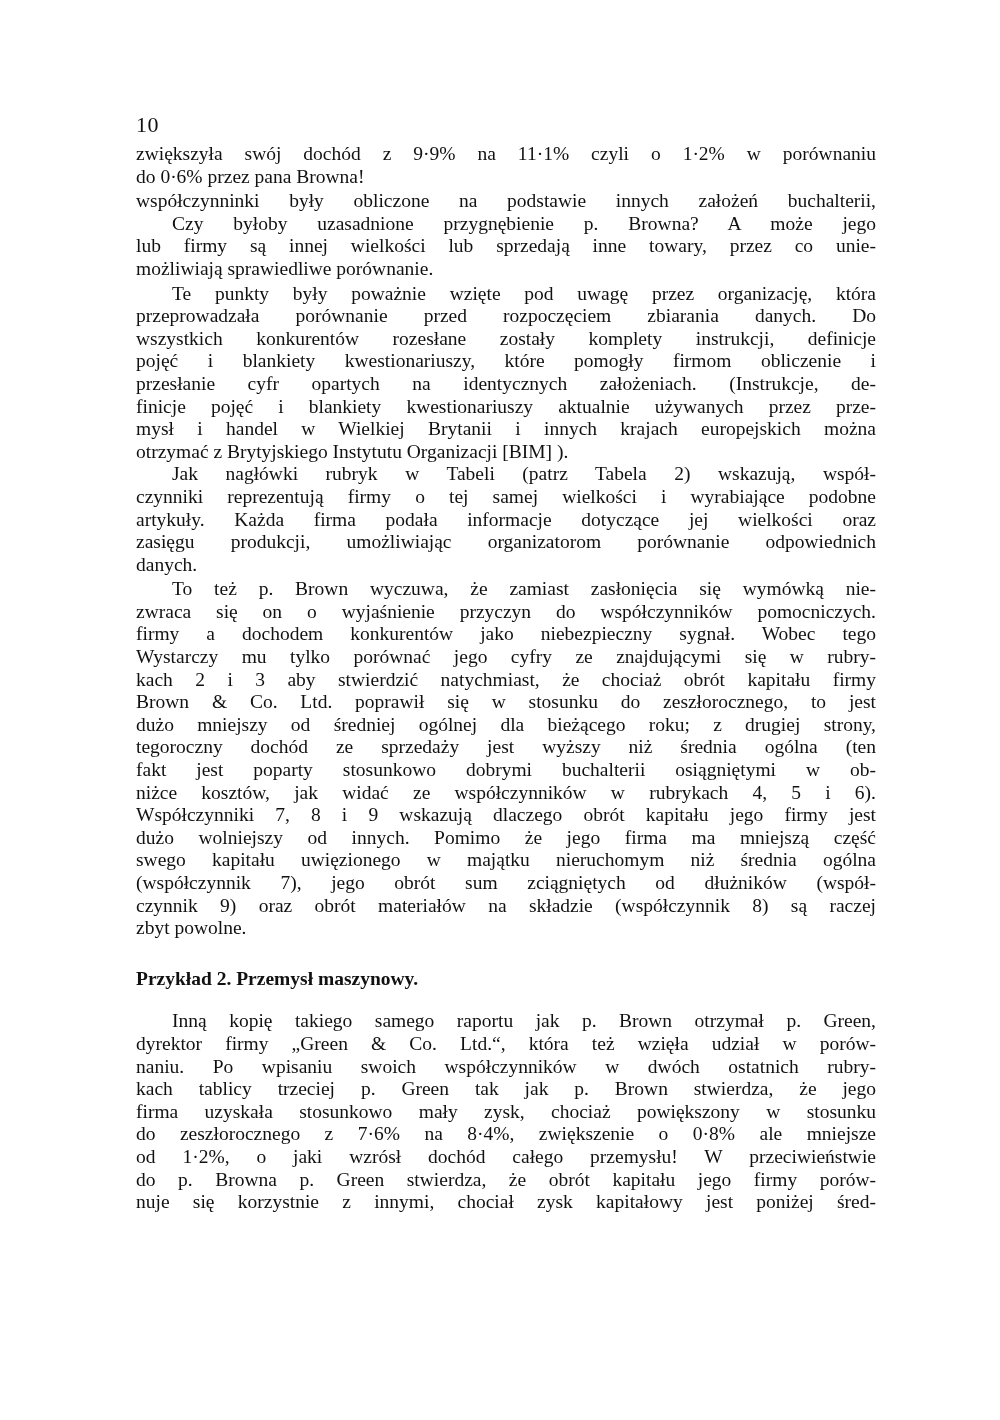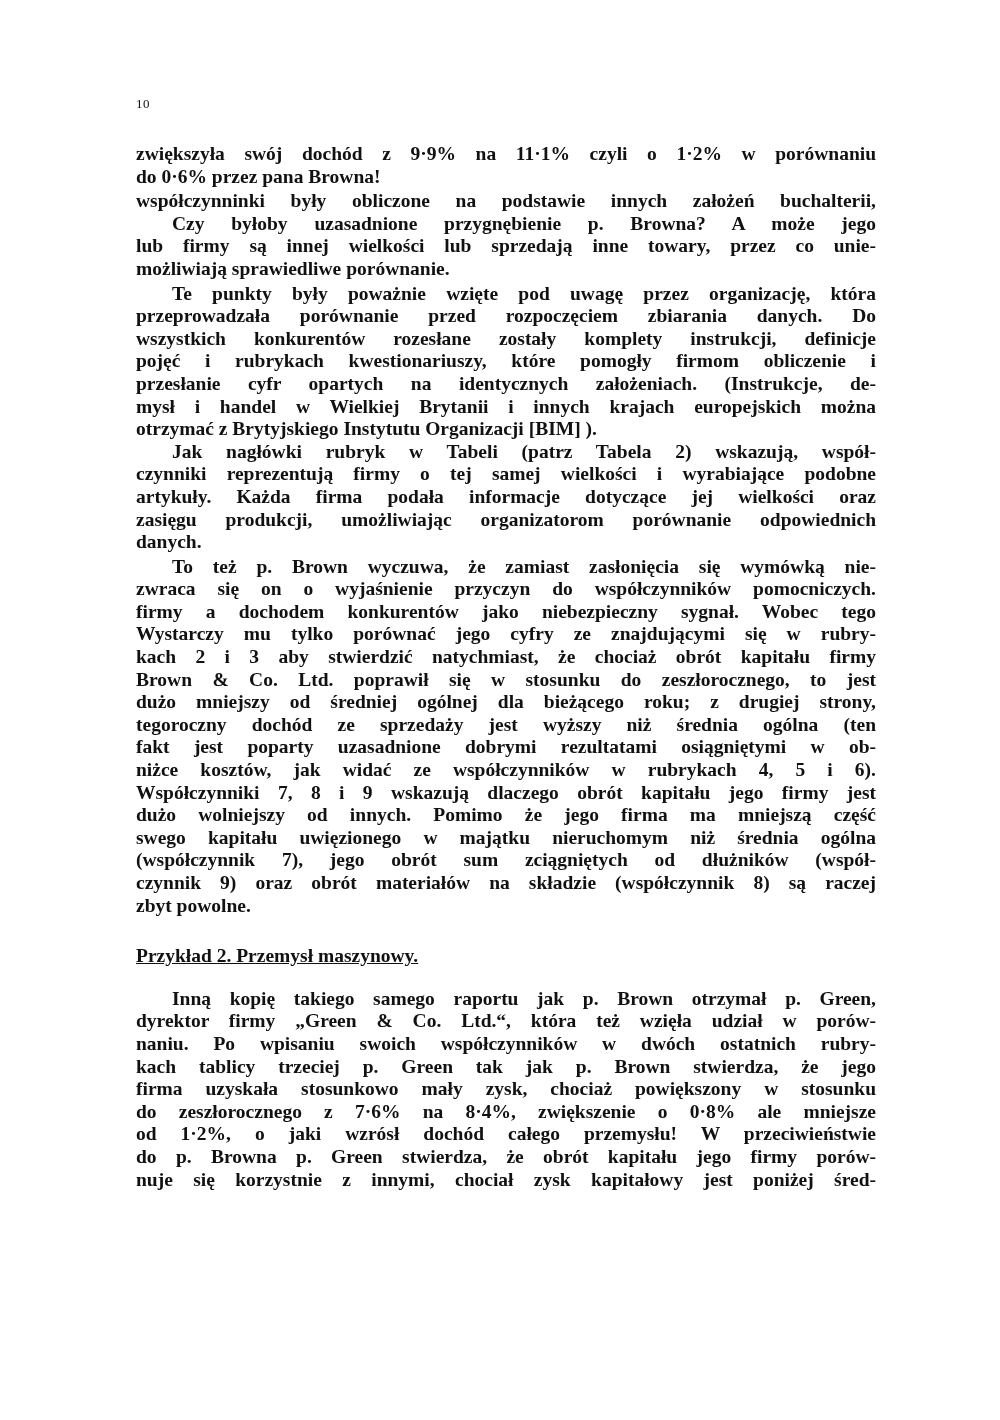--- a/index.html
+++ b/index.html
@@ -3,39 +3,39 @@
 <meta charset="utf-8">
 <style>
   html, body { margin: 0; padding: 0; background: #ffffff; }
   body { width: 1000px; height: 1420px; position: relative; overflow: hidden; }
   .page {
     position: absolute; left: 0; top: 0; width: 1000px; height: 1420px;
     font-family: "Liberation Serif", "DejaVu Serif", serif;
     color: #111111;
   }
   .page-number {
-    position: absolute; left: 136px; top: 96px;
-    font-size: 13px; letter-spacing: 0.5px;
+    position: absolute; left: 136px; top: 112px;
+    font-size: 22px; letter-spacing: 0.5px;
   }
   .text-block {
     position: absolute; left: 136px; width: 740px; top: 143px;
   }
   .line {
     display: block;
     height: 22.6px; line-height: 22.6px;
     font-size: 19.5px;
     text-align: justify; text-align-last: justify;
     white-space: nowrap;
   }
   .line.last { text-align-last: left; }
   .line.indent { padding-left: 36px; }
-  .para { margin: 0; font-weight: bold; }
+  .para { margin: 0; }
   .heading {
     display: block; font-weight: bold; font-size: 19.5px;
-    height: 22.6px; line-height: 22.6px; text-decoration: underline;
+    height: 22.6px; line-height: 22.6px;
   }
   .gap-s { height: 2px; }
   .gap-l { height: 28px; }
   .gap-h { height: 20px; }
 </style>
 </head>
 <body>
 
 <div class="page">
   <div class="page-number">10</div>
@@ -53,22 +53,23 @@
       <span class="line indent">Czy byłoby uzasadnione przygnębienie p. Browna? A może jego</span>
       <span class="line">lub firmy są innej wielkości lub sprzedają inne towary, przez co unie-</span>
       <span class="line last">możliwiają sprawiedliwe porównanie.</span>
     </div>
     <div class="gap-s"></div>
 
     <div class="para">
       <span class="line indent">Te punkty były poważnie wzięte pod uwagę przez organizację, która</span>
       <span class="line">przeprowadzała porównanie przed rozpoczęciem zbiarania danych. Do</span>
       <span class="line">wszystkich konkurentów rozesłane zostały komplety instrukcji, definicje</span>
-      <span class="line">pojęć i rubrykach kwestionariuszy, które pomogły firmom obliczenie i</span>
+      <span class="line">pojęć i blankiety kwestionariuszy, które pomogły firmom obliczenie i</span>
       <span class="line">przesłanie cyfr opartych na identycznych założeniach. (Instrukcje, de-</span>
+      <span class="line">finicje pojęć i blankiety kwestionariuszy aktualnie używanych przez prze-</span>
       <span class="line">mysł i handel w Wielkiej Brytanii i innych krajach europejskich można</span>
       <span class="line last">otrzymać z Brytyjskiego Instytutu Organizacji [BIM] ).</span>
     </div>
 
     <div class="para">
       <span class="line indent">Jak nagłówki rubryk w Tabeli (patrz Tabela 2) wskazują, współ-</span>
       <span class="line">czynniki reprezentują firmy o tej samej wielkości i wyrabiające podobne</span>
       <span class="line">artykuły. Każda firma podała informacje dotyczące jej wielkości oraz</span>
       <span class="line">zasięgu produkcji, umożliwiając organizatorom porównanie odpowiednich</span>
       <span class="line last">danych.</span>
@@ -77,21 +78,21 @@
 
     <div class="para">
       <span class="line indent">To też p. Brown wyczuwa, że zamiast zasłonięcia się wymówką nie-</span>
       <span class="line">zwraca się on o wyjaśnienie przyczyn do współczynników pomocniczych.</span>
       <span class="line">firmy a dochodem konkurentów jako niebezpieczny sygnał. Wobec tego</span>
       <span class="line">Wystarczy mu tylko porównać jego cyfry ze znajdującymi się w rubry-</span>
       <span class="line">kach 2 i 3 aby stwierdzić natychmiast, że chociaż obrót kapitału firmy</span>
       <span class="line">Brown &amp; Co. Ltd. poprawił się w stosunku do zeszłorocznego, to jest</span>
       <span class="line">dużo mniejszy od średniej ogólnej dla bieżącego roku; z drugiej strony,</span>
       <span class="line">tegoroczny dochód ze sprzedaży jest wyższy niż średnia ogólna (ten</span>
-      <span class="line">fakt jest poparty uzasadnione dobrymi rezultatami osiągniętymi w ob-</span>
+      <span class="line">fakt jest poparty stosunkowo dobrymi buchalterii osiągniętymi w ob-</span>
       <span class="line">niżce kosztów, jak widać ze współczynników w rubrykach 4, 5 i 6).</span>
       <span class="line">Współczynniki 7, 8 i 9 wskazują dlaczego obrót kapitału jego firmy jest</span>
       <span class="line">dużo wolniejszy od innych. Pomimo że jego firma ma mniejszą część</span>
       <span class="line">swego kapitału uwięzionego w majątku nieruchomym niż średnia ogólna</span>
       <span class="line">(współczynnik 7), jego obrót sum zciągniętych od dłużników (współ-</span>
       <span class="line">czynnik 9) oraz obrót materiałów na składzie (współczynnik 8) są raczej</span>
       <span class="line last">zbyt powolne.</span>
     </div>
 
     <div class="gap-l"></div>

